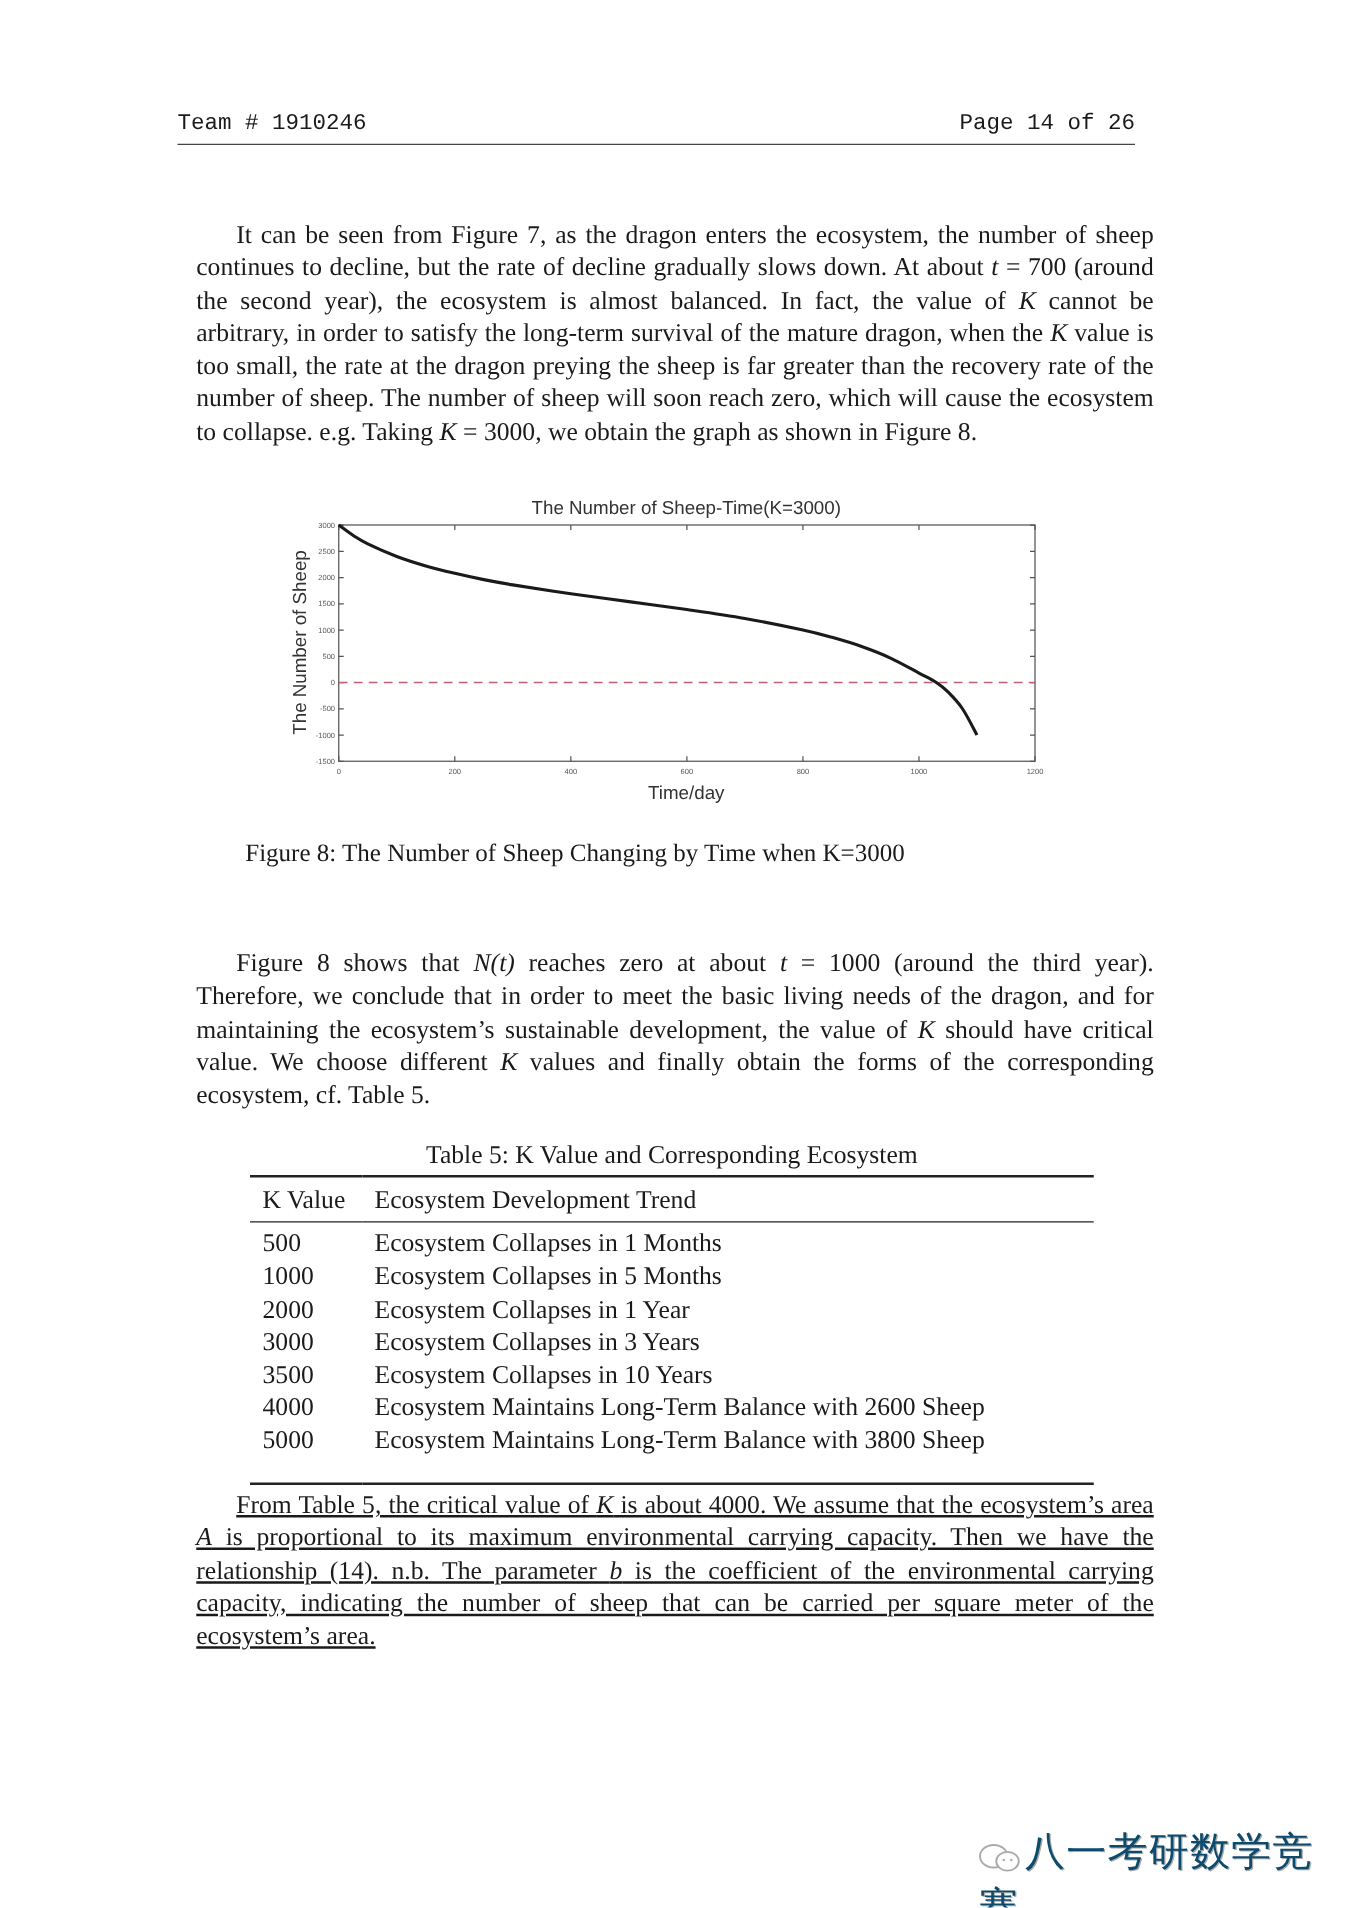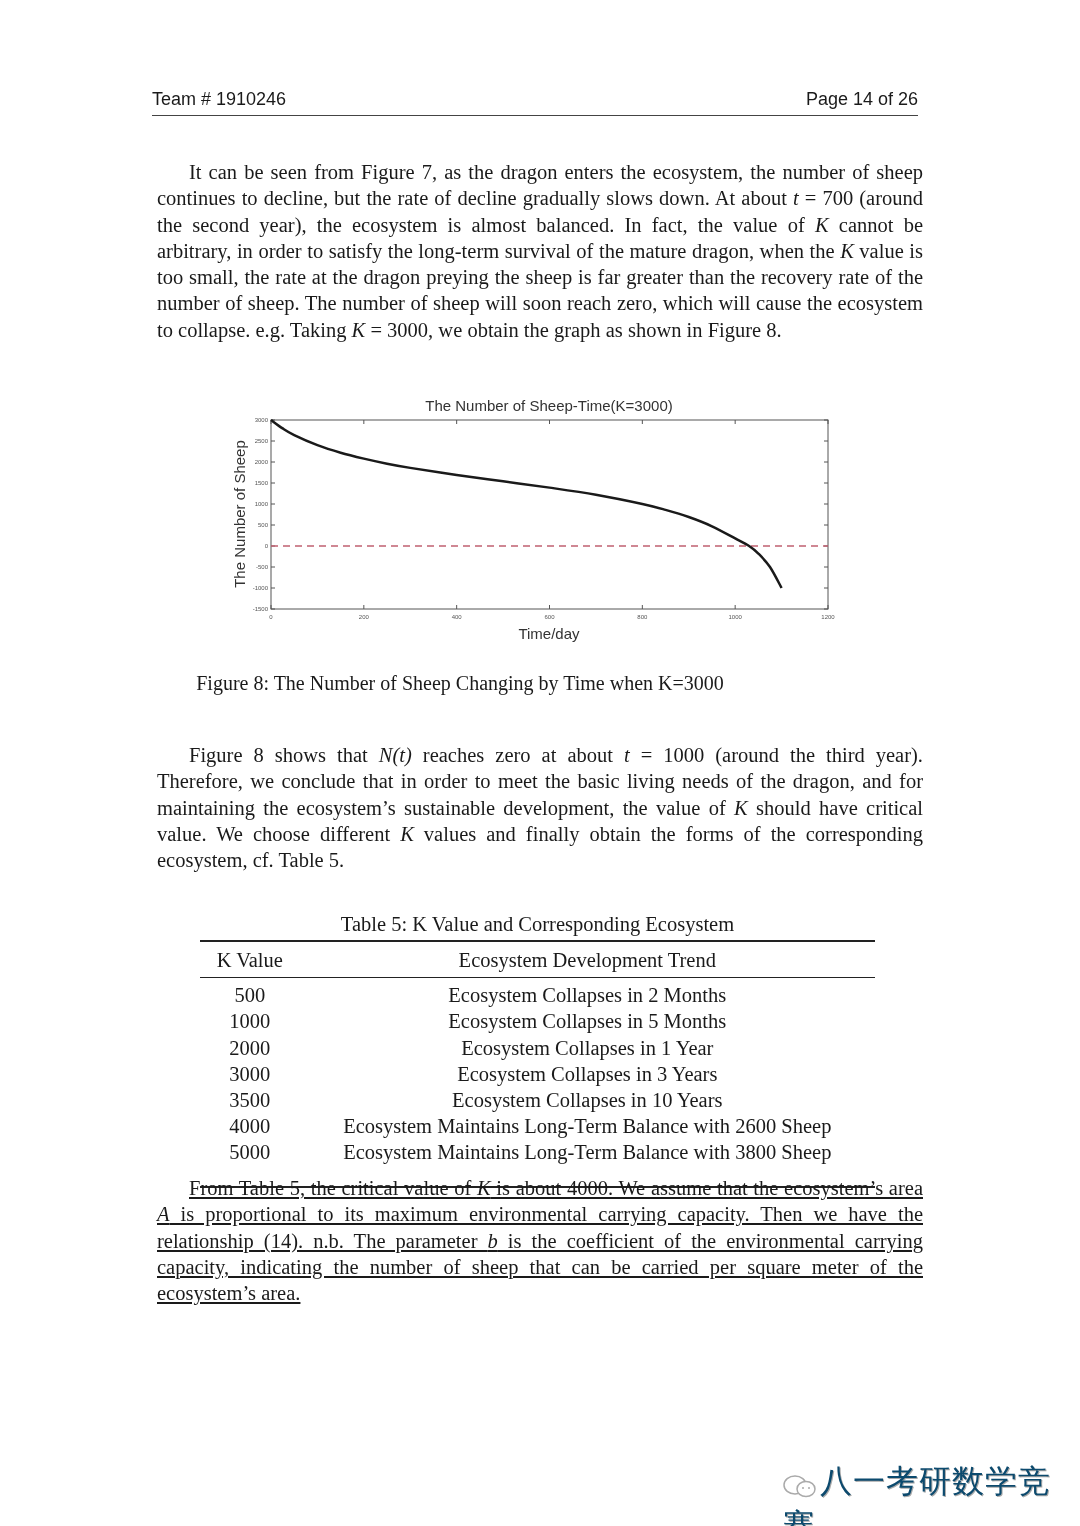--- a/index.html
+++ b/index.html
@@ -1,27 +1,27 @@
 <!DOCTYPE html>
 <html><head>
 <meta charset="utf-8">
 <style>
   html, body { margin:0; padding:0; background:#fff; }
   body { width:1080px; height:1526px; position:relative; overflow:hidden; font-family:"Liberation Serif", serif; color:#1a1a1a; }
-  .hdr { position:absolute; left:152px; top:89px; width:766px; height:26px; border-bottom:1.5px solid #444; font-family:Liberation Sans, sans-serif; font-size:18px; }
+  .hdr { position:absolute; left:142px; top:89px; width:766px; height:26px; border-bottom:1.5px solid #444; font-family:Liberation Mono, monospace; font-size:18px; }
   .hdr .l { position:absolute; left:0; top:0; }
   .hdr .r { position:absolute; right:0; top:0; }
-  .para { position:absolute; left:157px; width:766px; font-size:20.5px; line-height:26.3px; text-align:justify; }
+  .para { position:absolute; left:157px; width:766px; font-size:20.5px; line-height:26.3px; text-align:justify;margin-top:16px; }
   .para p { margin:0; text-indent:32px; }
   .math { font-style:italic; }
   .caption { position:absolute; left:0; width:920px; text-align:center; font-size:20px; }
   #chart { position:absolute; left:222px; top:392px; }
   .tbl-cap { position:absolute; left:200px; width:675px; top:913px; text-align:center; font-size:20.5px; }
   .tbl { position:absolute; left:200px; top:940px; width:675px; border-collapse:collapse; font-size:20.5px; }
-  .tbl th, .tbl td { text-align:center; font-weight:normal; padding:0 0 0 10px; line-height:26.2px; white-space:nowrap; }
+  .tbl th, .tbl td { text-align:left; font-weight:normal; padding:0 0 0 10px; line-height:26.2px; white-space:nowrap; }
   .tbl thead tr { border-top:2px solid #222; border-bottom:1.3px solid #222; }
   .tbl thead th { padding-top:5px; padding-bottom:4px; }
   .tbl tbody tr:first-child td { padding-top:4px; }
   .tbl tbody tr:last-child td { padding-bottom:20px; }
   .tbl tbody { border-bottom:2px solid #222; }
   .wm { position:absolute; left:782px; top:1460px; font-family:"DejaVu Sans", sans-serif; font-size:32px; color:#0c4a6e; text-shadow:1px 1px 0 #aaa; letter-spacing:1px; }
   .wm .ic { display:inline-block; width:38px; height:26px; vertical-align:middle; }
 </style>
 </head>
 <body>
@@ -107,21 +107,21 @@
 <table class="tbl">
   <thead>
     <tr>
       <th>K Value</th>
       <th>Ecosystem Development Trend</th>
     </tr>
   </thead>
   <tbody id="tbody">
       <tr>
         <td>500</td>
-        <td>Ecosystem Collapses in 2 Months</td>
+        <td>Ecosystem Collapses in 1 Months</td>
       </tr>
       <tr>
         <td>1000</td>
         <td>Ecosystem Collapses in 5 Months</td>
       </tr>
       <tr>
         <td>2000</td>
         <td>Ecosystem Collapses in 1 Year</td>
       </tr>
       <tr>

